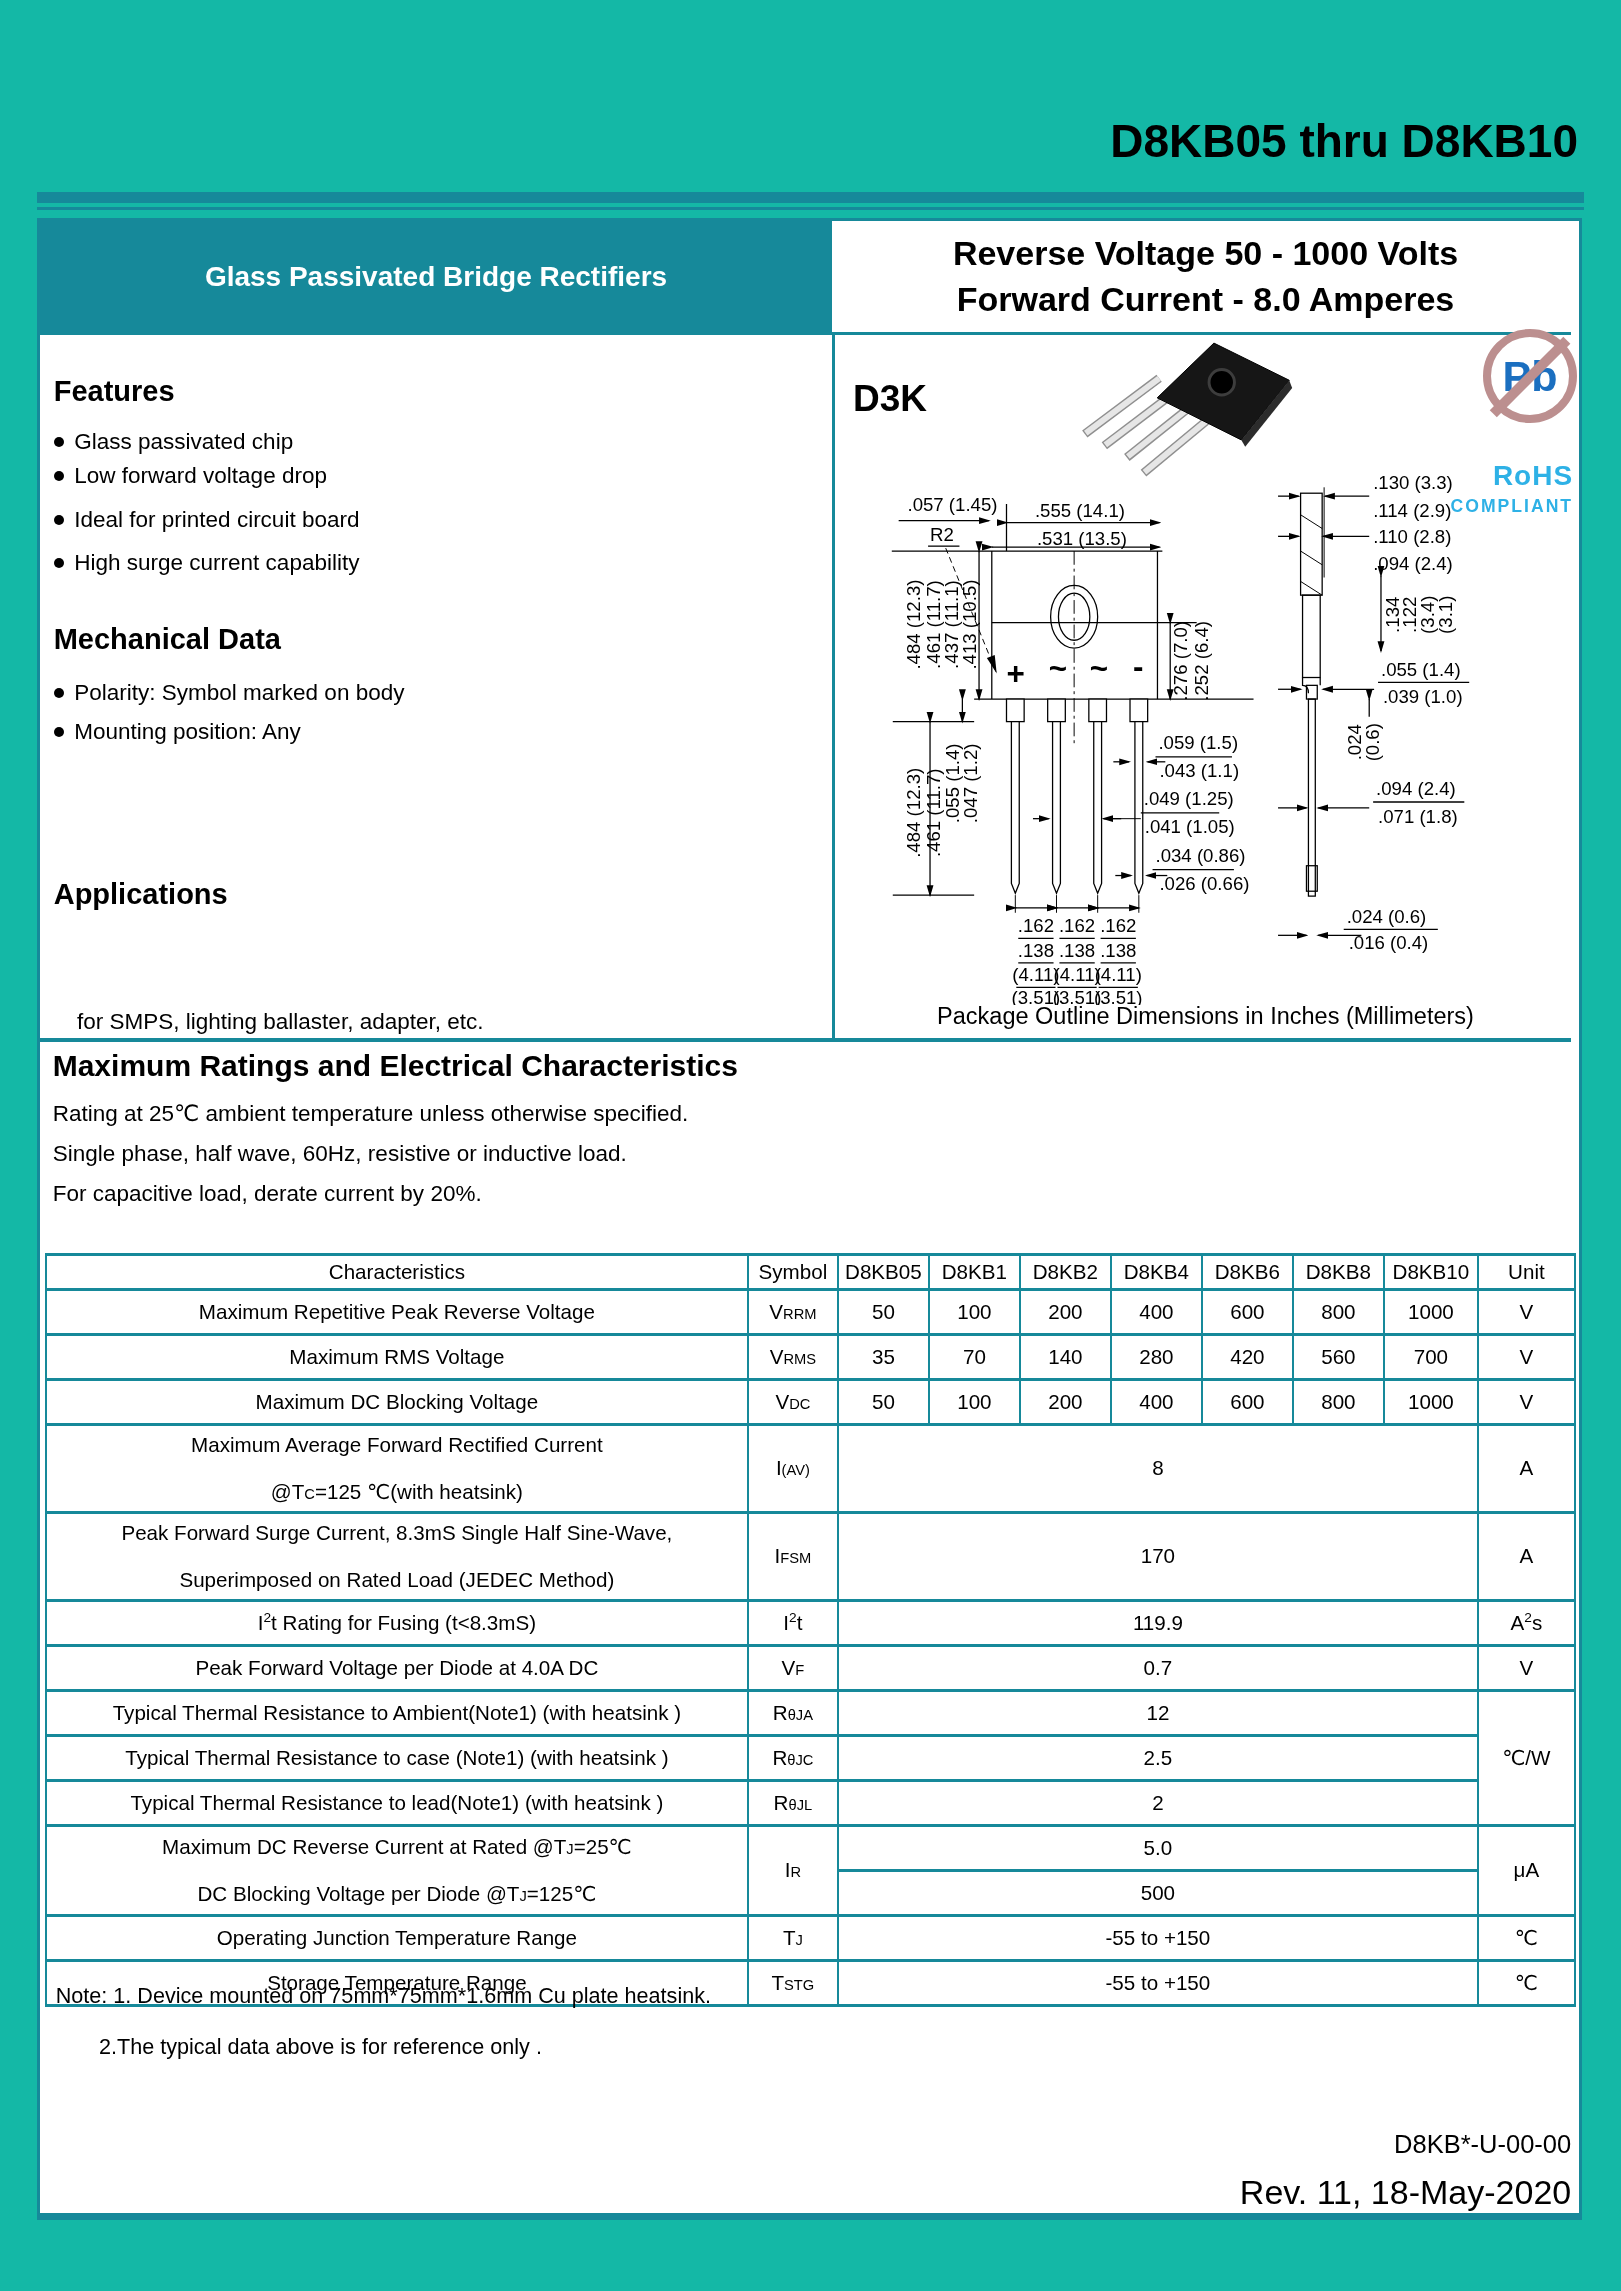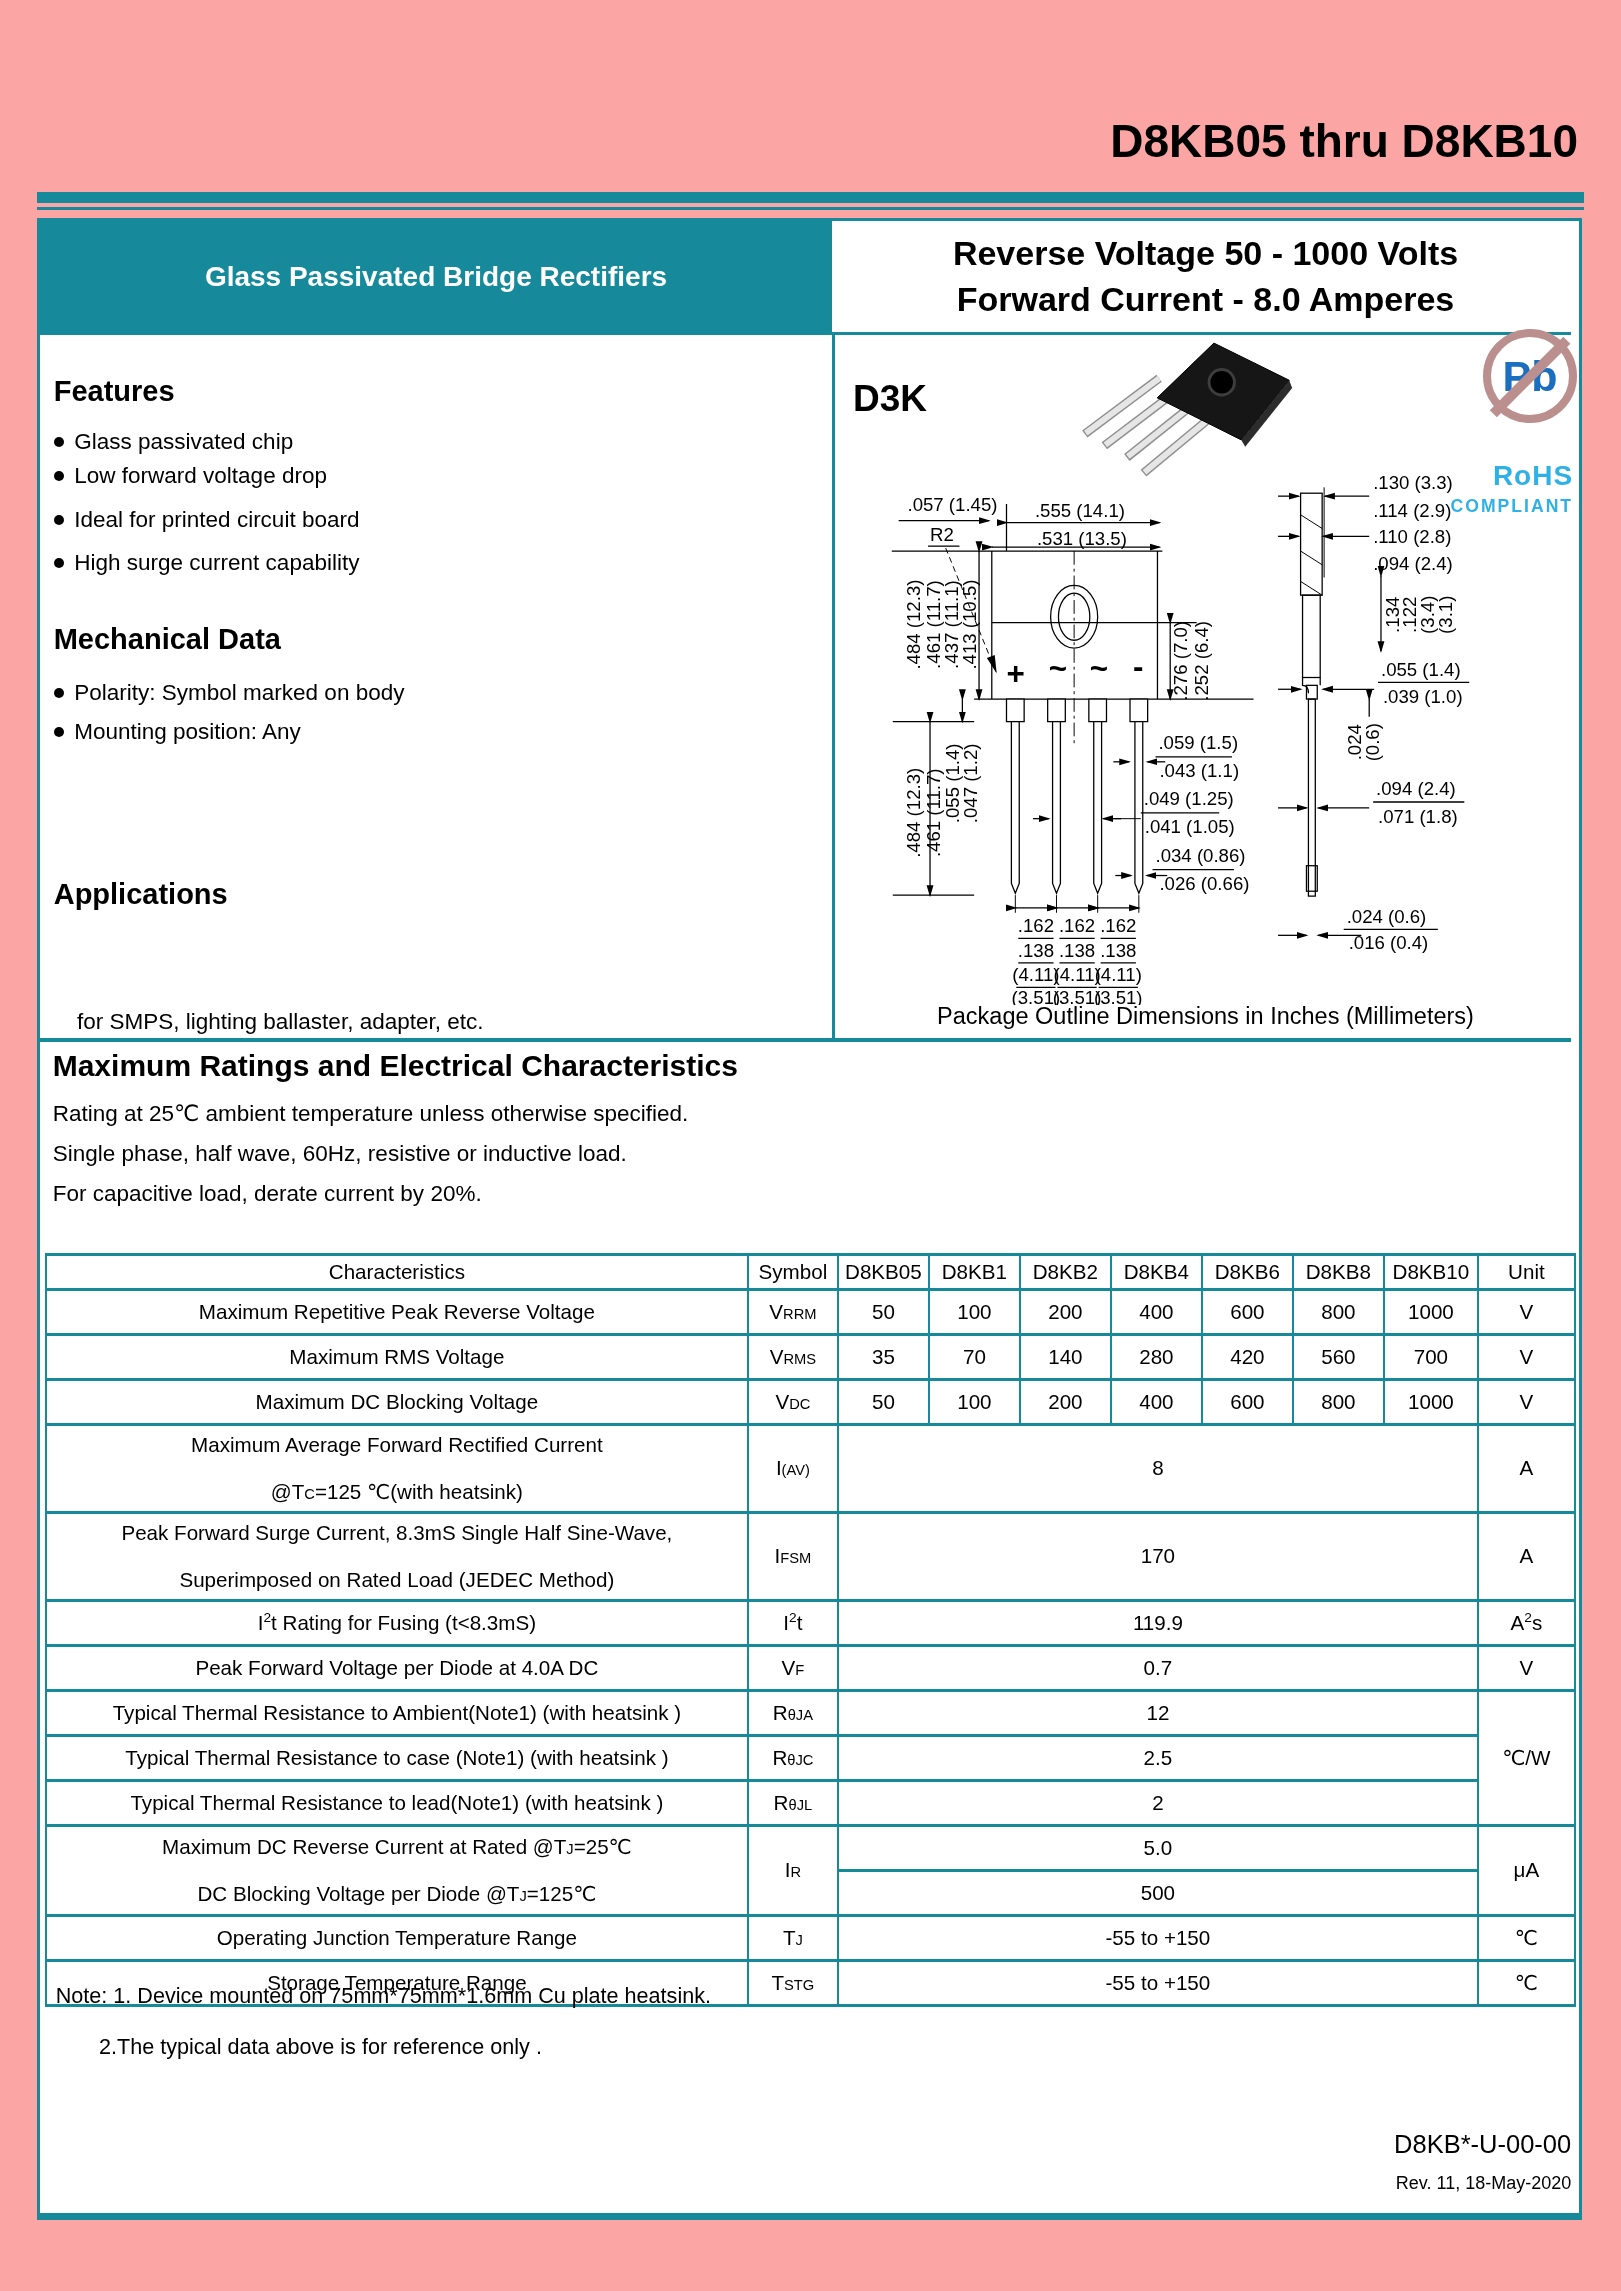--- a/index.html
+++ b/index.html
@@ -1,17 +1,17 @@
 <!DOCTYPE html>
 <html><head>
 <meta charset="utf-8">
 <style>
   html,body{margin:0;padding:0;background:#fff;}
   body{width:1621px;height:2292px;position:relative;font-family:"Liberation Sans","DejaVu Sans",sans-serif;color:#000;}
-  .page{position:absolute;inset:0;background:#fca5a5;overflow:hidden;}
+  .page{position:absolute;inset:0;background:#14b8a6;overflow:hidden;}
   .title{position:absolute;top:114px;right:43px;font-size:46px;font-weight:bold;letter-spacing:0px;}
   .rule-thick{position:absolute;left:37px;top:192px;width:1547px;height:10.8px;background:var(--teal);}
   .rule-thin{position:absolute;left:37px;top:207px;width:1547px;height:2.9px;background:var(--teal);}
   .main-box{position:absolute;left:37px;top:218px;width:1539px;height:1992px;border:3.9px solid var(--teal);border-bottom-width:7.8px;background:#fff;}
   
   .hdr-left{position:absolute;left:0;top:0;width:792px;height:111px;background:var(--teal);color:#fff;display:flex;align-items:center;justify-content:center;font-size:28px;font-weight:bold;}
   .hdr-right{position:absolute;left:792px;top:0;width:747px;height:111px;display:flex;flex-direction:column;align-items:center;justify-content:center;gap:7.8px;font-size:34px;font-weight:bold;}
   .hdr-bottom{position:absolute;left:0;top:111px;width:1531px;height:2.9px;background:var(--teal);}
   .vdivider{position:absolute;left:792px;top:111px;width:2.9px;height:707px;background:var(--teal);}
   .hdivider{position:absolute;left:0;top:817px;width:1531px;height:3.9px;background:var(--teal);}
@@ -41,21 +41,21 @@
   tr.h td{height:32px;}
   td.char{text-align:left;padding-left:7.8px;}
   td.tall{height:84px;}
   .two-line{display:flex;flex-direction:column;justify-content:space-between;height:71px;padding:6.9px 0;}
   .ss{font-size:14.7px;margin-top:48px;}
   .sup{font-size:13.7px;vertical-align:super;line-height:0;}
   
   .note1{position:absolute;left:15.7px;top:1762px;font-size:21.6px;}
   .note2{position:absolute;left:59px;top:1813px;font-size:21.6px;}
   .doc-num{position:absolute;right:7.8px;top:1909px;font-size:25.5px;}
-  .doc-rev{position:absolute;right:7.8px;top:1952px;font-size:18px;}
+  .doc-rev{position:absolute;right:7.8px;top:1952px;font-size:34px;}
   :root{--teal:#16899a;--cyan:#2eb1e6;--pbblue:#1b6fc0;--rose:#bc8f8f;}
   svg text{font-family:"Liberation Sans","DejaVu Sans",sans-serif;font-size:19px;fill:#000;}
   svg .dim{stroke:#000;stroke-width:1.3;fill:none;}
   svg .thin{stroke:#000;stroke-width:1;fill:none;}
   svg .mark{font-size:32px;font-weight:bold;}
 </style>
 </head>
 <body>
 
 <div class="page">

